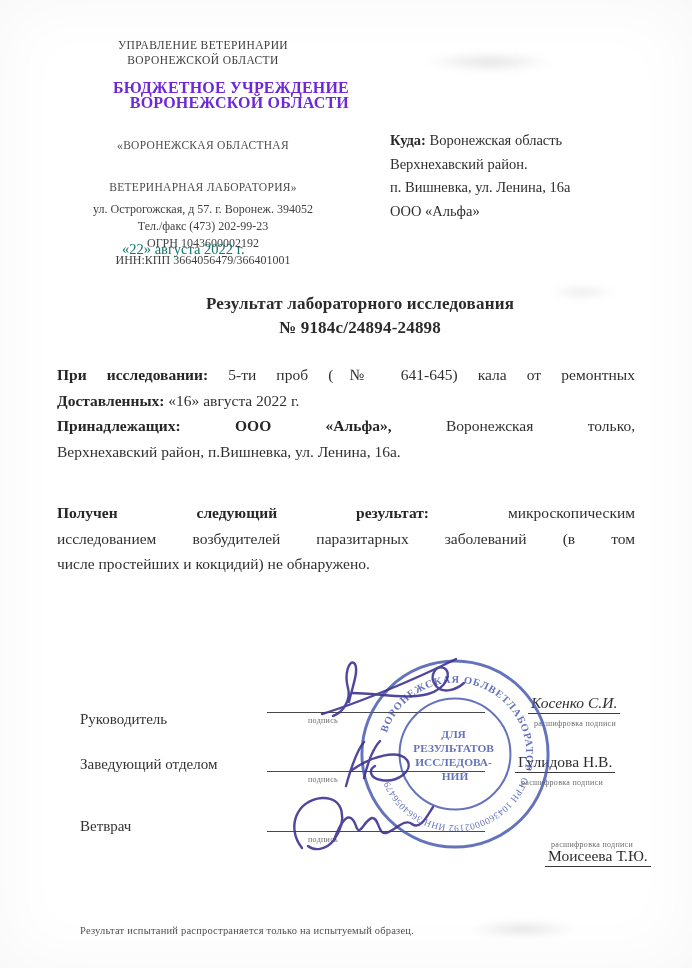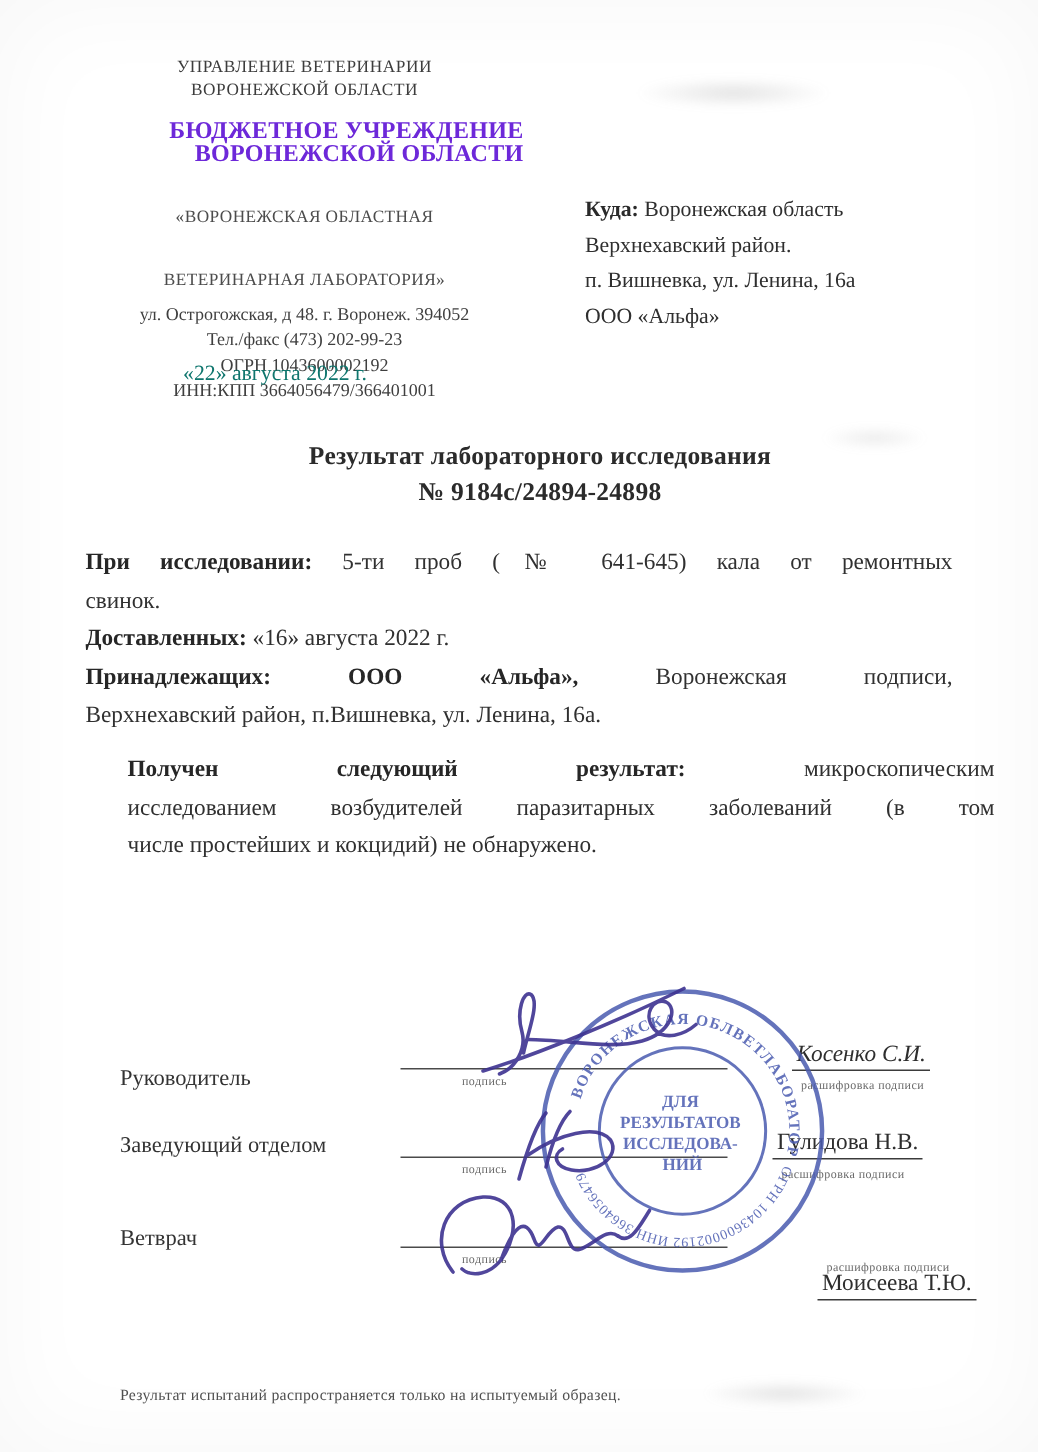--- a/index.html
+++ b/index.html
@@ -24,21 +24,21 @@
   .kuda{margin-top:89px;line-height:23.5px;}
   .lbl{font-weight:bold;color:#2a2a2a;}
 
   .date{position:absolute;left:122px;top:241px;font-size:14.5px;color:#0f766e;}
 
   .title{position:absolute;left:57px;top:292px;width:606px;text-align:center;
          font-weight:bold;font-size:17px;line-height:23.5px;color:#2b2b2b;letter-spacing:0.2px;}
 
   
   .body-block{position:absolute;left:57px;width:578px;font-size:15.5px;line-height:25.5px;color:#303030;}
-  .bb1{top:362px;} .bb2{top:500px;margin-left:28px;}
+  .bb1{top:362px;} .bb2{top:500px;}
   .jline{text-align:justify;text-align-last:justify;}
   .body-block b{font-weight:bold;color:#262626;}
 
   
   .sig-role{position:absolute;left:80px;font-size:15px;color:#333;}
   .sig-line{position:absolute;height:0;border-top:1.3px solid #4a4a4a;}
   .tiny{position:absolute;font-size:8px;color:#6b6b6b;letter-spacing:0.3px;}
   .sig-name{position:absolute;font-size:15.5px;color:#2e2e2e;border-bottom:1.2px solid #3b3b3b;padding:0 3px 1px 3px;}
 
   .footer{position:absolute;left:80px;top:925px;font-size:10.5px;color:#4f4f4f;letter-spacing:0.2px;}
@@ -63,21 +63,21 @@
       <div>УПРАВЛЕНИЕ ВЕТЕРИНАРИИ</div>
       <div>ВОРОНЕЖСКОЙ ОБЛАСТИ</div>
     </div>
     <div class="org">
       <div class="b">БЮДЖЕТНОЕ УЧРЕЖДЕНИЕ</div>
       <div class="b">ВОРОНЕЖСКОЙ ОБЛАСТИ</div>
       <div class="q">«ВОРОНЕЖСКАЯ ОБЛАСТНАЯ</div>
       <div class="q">ВЕТЕРИНАРНАЯ ЛАБОРАТОРИЯ»</div>
     </div>
     <div class="addr">
-      <div>ул. Острогожская, д 48. г. Воронеж. 394052</div>
+      <div>ул. Острогожская, д 57. г. Воронеж. 394052</div>
       <div>Тел./факс  (473) 202-99-23</div>
       <div>ОГРН 1043600002192</div>
       <div>ИНН:КПП 3664056479/366401001</div>
     </div>
   </div>
 
   <div class="header-right">
     <div class="kuda">
       <div>
         <span class="lbl">Куда:</span>
@@ -94,29 +94,28 @@
   <div class="title">
     <div>Результат лабораторного исследования</div>
     <div>№ 9184с/24894-24898</div>
   </div>
 
   <div class="body-block bb1">
     <div class="jline">
       <b>При исследовании:</b>
       <span>5-ти проб (№ 641-645) кала от ремонтных</span>
     </div>
-    <div>свинок.</div>
     <div>
       <b>Доставленных:</b>
       <span>«16» августа 2022 г.</span>
     </div>
     <div class="jline">
       <b>Принадлежащих:</b>
       <b>ООО «Альфа»,</b>
-      <span>Воронежская подписи,</span>
+      <span>Воронежская только,</span>
     </div>
     <div>Верхнехавский район, п.Вишневка, ул. Ленина, 16а.</div>
   </div>
 
   <div class="body-block bb2">
     <div class="jline">
       <b>Получен следующий результат:</b>
       <span>микроскопическим</span>
     </div>
     <div class="jline">исследованием возбудителей паразитарных заболеваний (в том</div>

